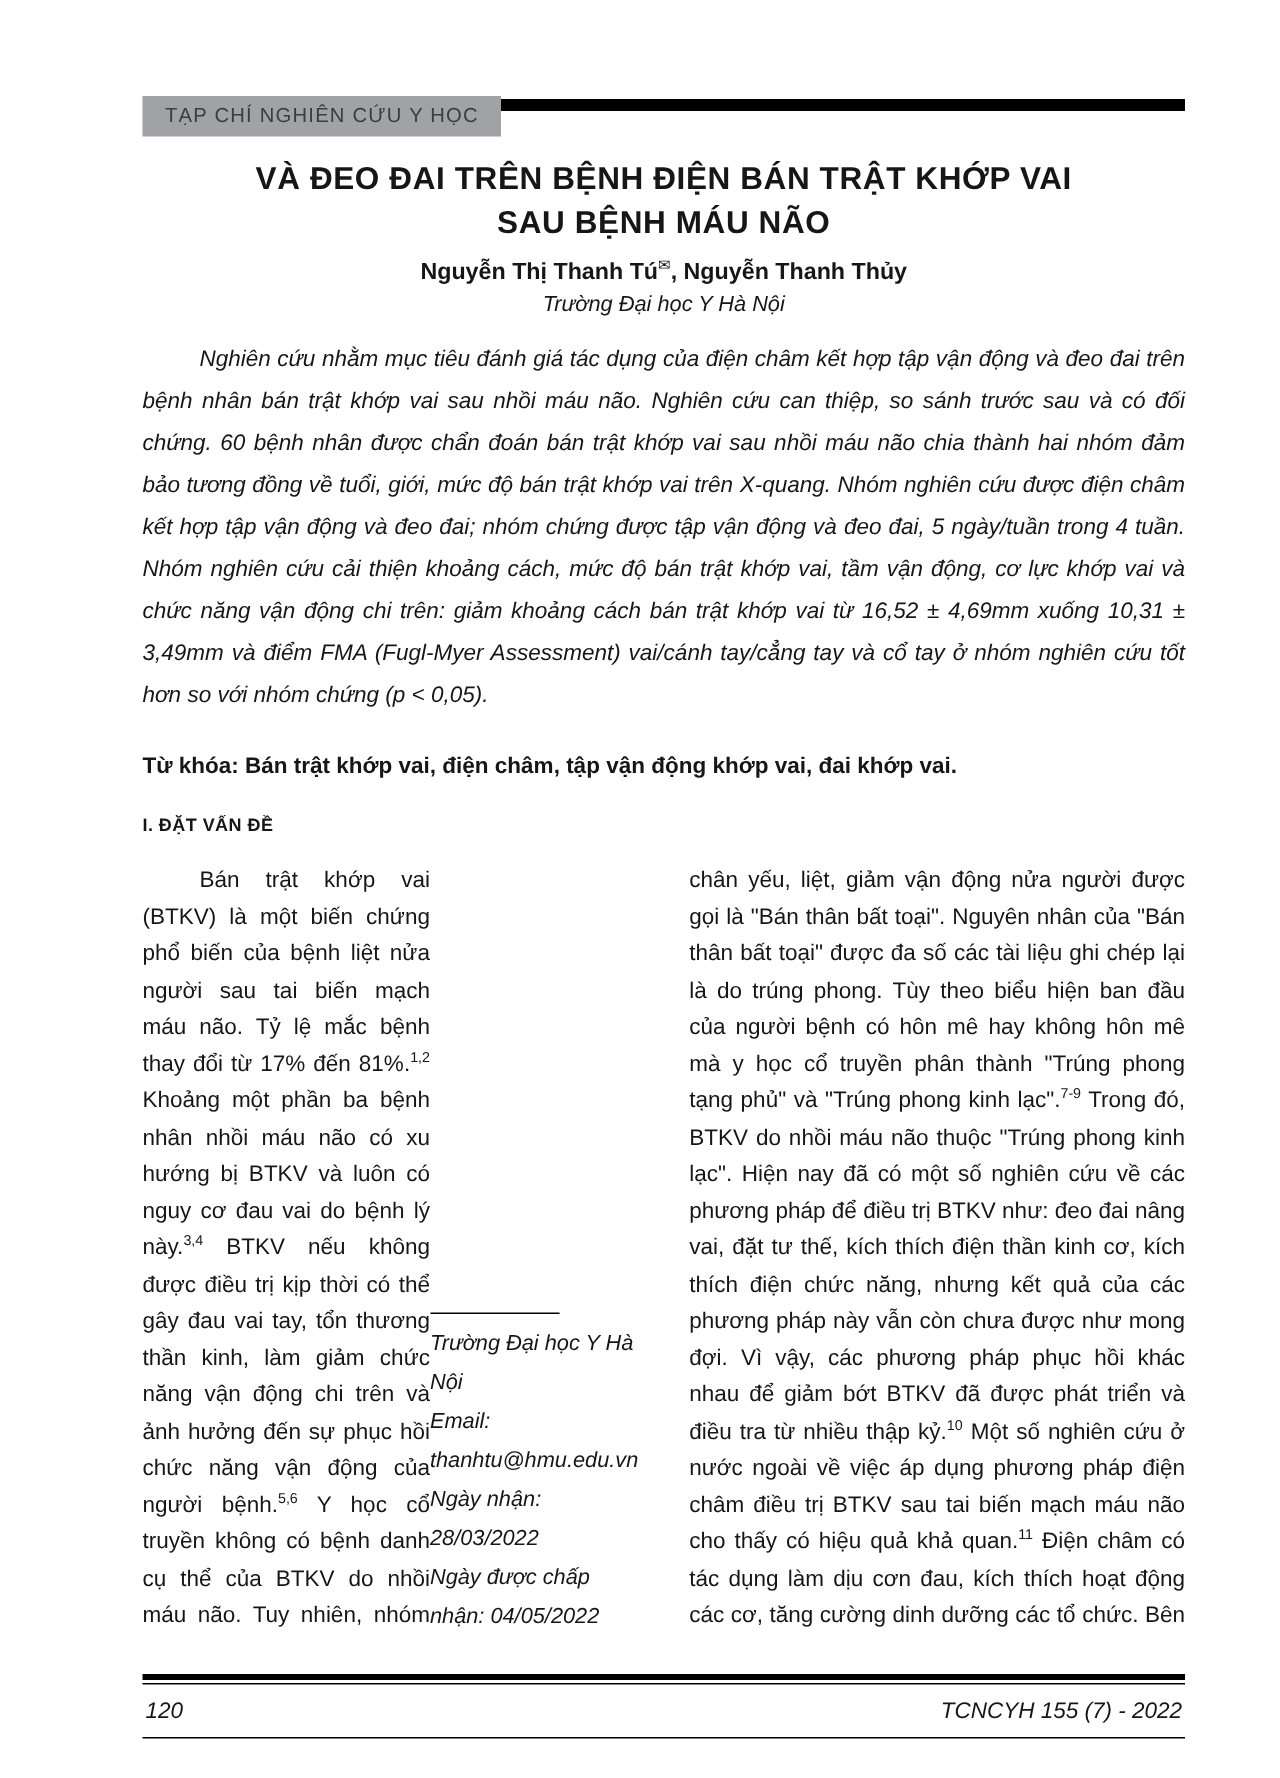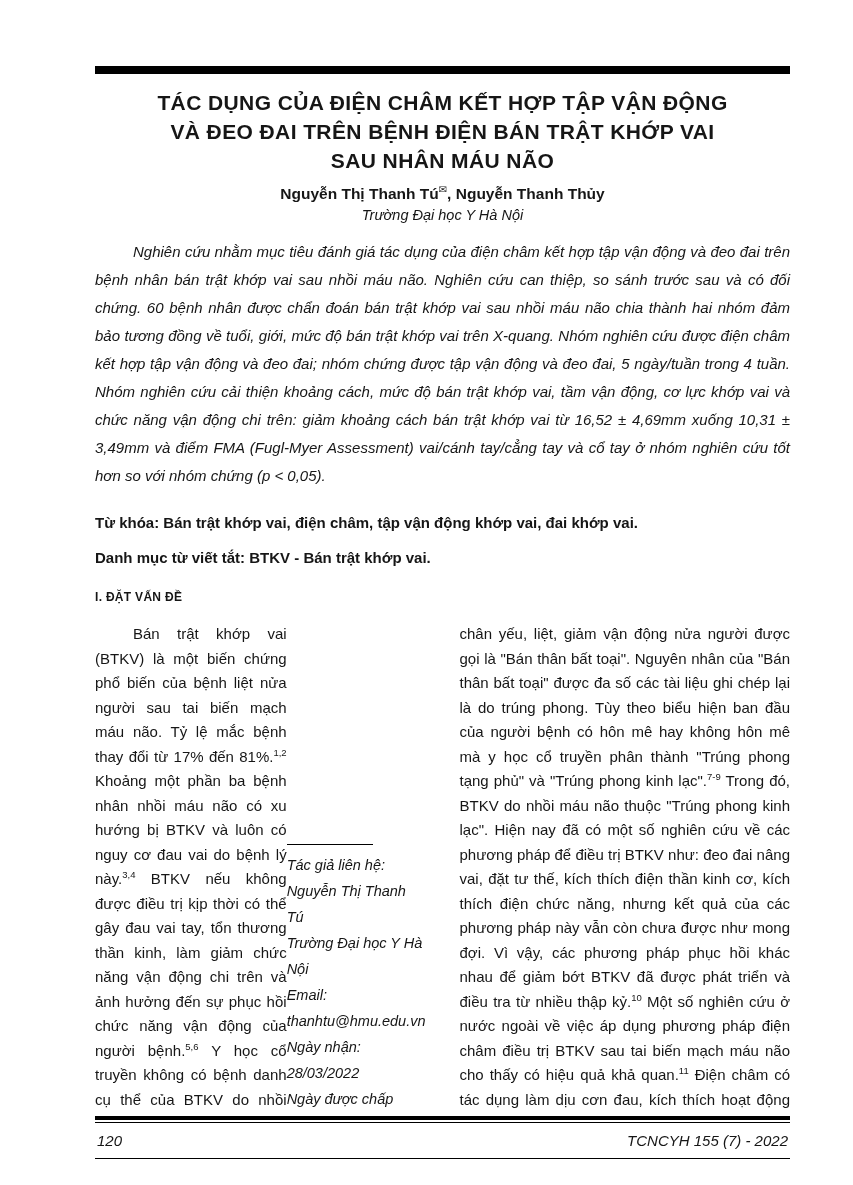--- a/index.html
+++ b/index.html
@@ -119,47 +119,47 @@
     padding: 9px 2px;
   }
   .rule-bottom { height: 1.5px; background: #000; }
 </style>
 </head>
 <body>
 
 <div class="page">
 
   <div class="header-row">
+    <div class="banner">
+      <span class="banner-text">TẠP CHÍ NGHIÊN CỨU Y HỌC</span>
+    </div>
     <div class="header-rule"></div>
   </div>
 
   <h1 class="title">
-    <span class="title-line">TÁC DỤNG CỦA ĐIỆN CHÂM KẾT HỢP TẬP VẬN ĐỘNG</span>
     <span class="title-line">VÀ ĐEO ĐAI TRÊN BỆNH ĐIỆN BÁN TRẬT KHỚP VAI</span>
-    <span class="title-line">SAU NHÂN MÁU NÃO</span>
+    <span class="title-line">SAU BỆNH MÁU NÃO</span>
   </h1>
 
   <div class="authors"><span>Nguyễn Thị Thanh Tú</span><sup>✉</sup><span>, Nguyễn Thanh Thủy</span></div>
 
   <div class="affiliation">Trường Đại học Y Hà Nội</div>
 
   <p class="abstract">Nghiên cứu nhằm mục tiêu đánh giá tác dụng của điện châm kết hợp tập vận động và đeo đai trên bệnh nhân bán trật khớp vai sau nhồi máu não. Nghiên cứu can thiệp, so sánh trước sau và có đối chứng. 60 bệnh nhân được chẩn đoán bán trật khớp vai sau nhồi máu não chia thành hai nhóm đảm bảo tương đồng về tuổi, giới, mức độ bán trật khớp vai trên X-quang. Nhóm nghiên cứu được điện châm kết hợp tập vận động và đeo đai; nhóm chứng được tập vận động và đeo đai, 5 ngày/tuần trong 4 tuần. Nhóm nghiên cứu cải thiện khoảng cách, mức độ bán trật khớp vai, tầm vận động, cơ lực khớp vai và chức năng vận động chi trên: giảm khoảng cách bán trật khớp vai từ 16,52 ± 4,69mm xuống 10,31 ± 3,49mm và điểm FMA (Fugl-Myer Assessment) vai/cánh tay/cẳng tay và cổ tay ở nhóm nghiên cứu tốt hơn so với nhóm chứng (p &lt; 0,05).</p>
 
   <p class="kv-line"><span>Từ khóa:</span><span> Bán trật khớp vai, điện châm, tập vận động khớp vai, đai khớp vai.</span></p>
 
-  <p class="kv-line"><span>Danh mục từ viết tắt:</span><span> BTKV - Bán trật khớp vai.</span></p>
 
   <h2 class="section-heading">I. ĐẶT VẤN ĐỀ</h2>
 
   <div class="columns">
     <div class="col">
       <p class="body-par indent"><span>Bán trật khớp vai (BTKV) là một biến chứng phổ biến của bệnh liệt nửa người sau tai biến mạch máu não. Tỷ lệ mắc bệnh thay đổi từ 17% đến 81%.</span><sup>1,2</sup><span> Khoảng một phần ba bệnh nhân nhồi máu não có xu hướng bị BTKV và luôn có nguy cơ đau vai do bệnh lý này.</span><sup>3,4</sup><span> BTKV nếu không được điều trị kịp thời có thể gây đau vai tay, tổn thương thần kinh, làm giảm chức năng vận động chi trên và ảnh hưởng đến sự phục hồi chức năng vận động của người bệnh.</span><sup>5,6</sup><span> Y học cổ truyền không có bệnh danh cụ thể của BTKV do nhồi máu não. Tuy nhiên, nhóm biến chứng sau nhồi máu não trong đó có bán trật khớp vai với các triệu chứng đặc trưng là đau vai bên bệnh và hạn chế vận động khớp vai cùng với các biểu hiện lâm sàng khác như vận động tay</span></p>
       <div class="contact">
         <div class="contact-rule"></div>
-        <div class="contact-line">Tác giả liên hệ: Nguyễn Thị Thanh Tú</div>
         <div class="contact-line">Trường Đại học Y Hà Nội</div>
         <div class="contact-line">Email: thanhtu@hmu.edu.vn</div>
         <div class="contact-line">Ngày nhận: 28/03/2022</div>
         <div class="contact-line">Ngày được chấp nhận: 04/05/2022</div>
       </div>
     </div>
     <div class="col">
       <p class="body-par"><span>chân yếu, liệt, giảm vận động nửa người được gọi là "Bán thân bất toại". Nguyên nhân của "Bán thân bất toại" được đa số các tài liệu ghi chép lại là do trúng phong. Tùy theo biểu hiện ban đầu của người bệnh có hôn mê hay không hôn mê mà y học cổ truyền phân thành "Trúng phong tạng phủ" và "Trúng phong kinh lạc".</span><sup>7-9</sup><span> Trong đó, BTKV do nhồi máu não thuộc "Trúng phong kinh lạc". Hiện nay đã có một số nghiên cứu về các phương pháp để điều trị BTKV như: đeo đai nâng vai, đặt tư thế, kích thích điện thần kinh cơ, kích thích điện chức năng, nhưng kết quả của các phương pháp này vẫn còn chưa được như mong đợi. Vì vậy, các phương pháp phục hồi khác nhau để giảm bớt BTKV đã được phát triển và điều tra từ nhiều thập kỷ.</span><sup>10</sup><span> Một số nghiên cứu ở nước ngoài về việc áp dụng phương pháp điện châm điều trị BTKV sau tai biến mạch máu não cho thấy có hiệu quả khả quan.</span><sup>11</sup><span> Điện châm có tác dụng làm dịu cơn đau, kích thích hoạt động các cơ, tăng cường dinh dưỡng các tổ chức. Bên cạnh đó, tập vận động</span></p>
     </div>
   </div>

